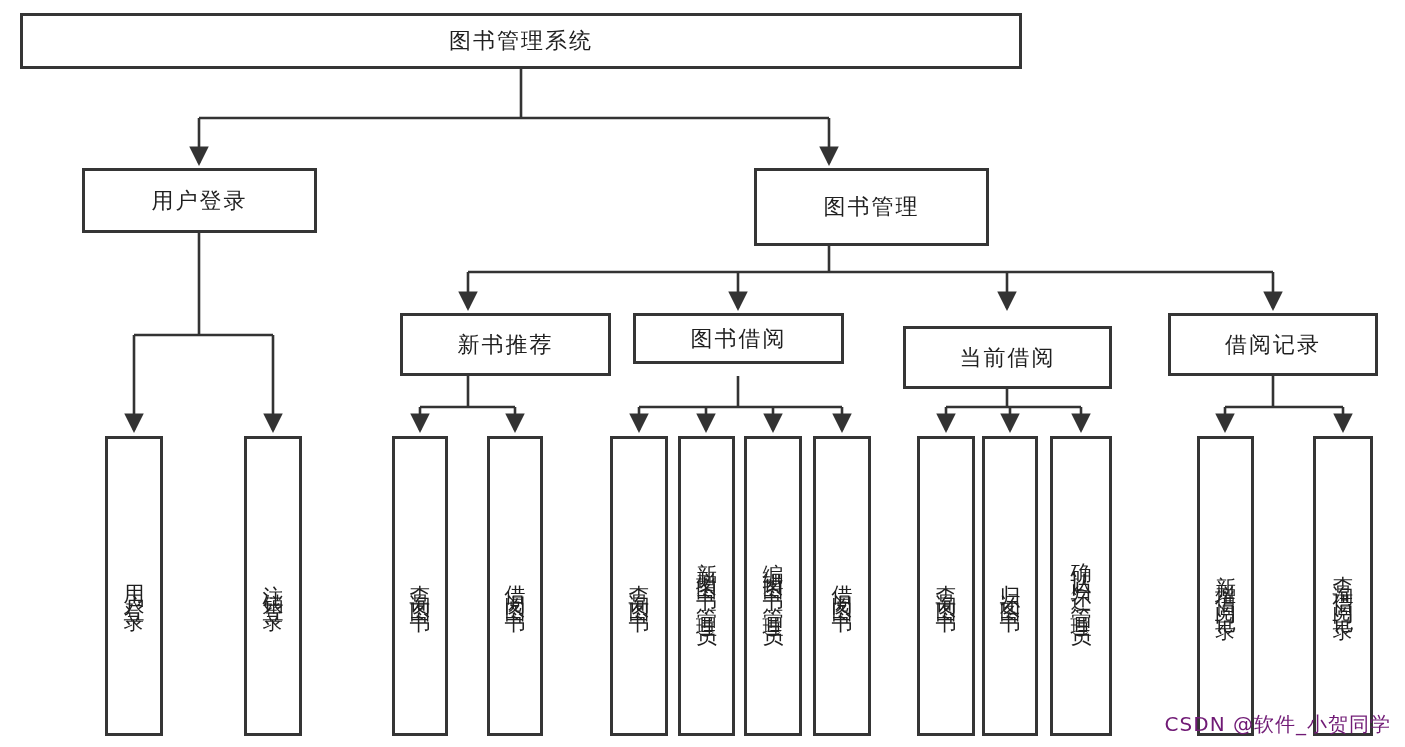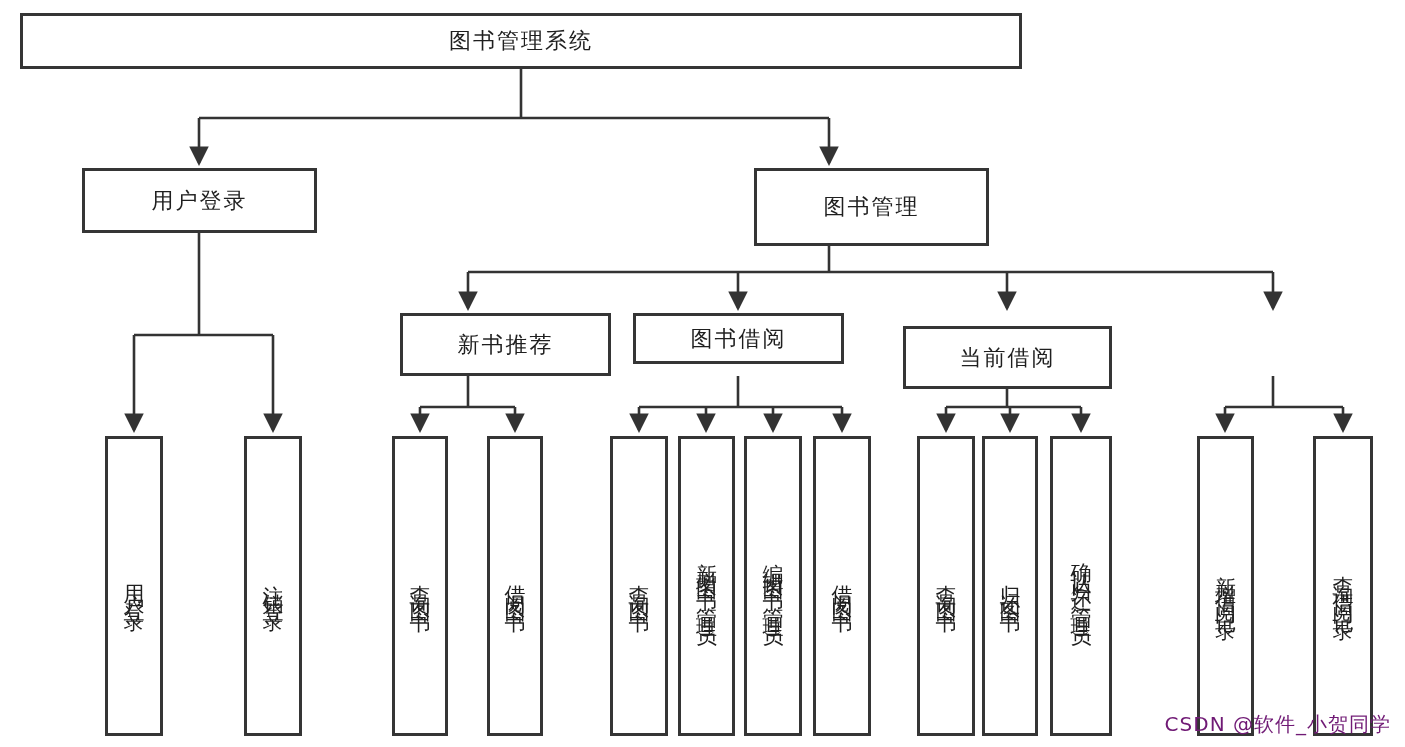--- a/index.html
+++ b/index.html
@@ -129,20 +129,21 @@
   </svg>
 
   <div class="node h n-root">图书管理系统</div>
 
   <div class="node h n-user-login">用户登录</div>
   <div class="node h n-book-mgmt">图书管理</div>
 
   <div class="node h n-new-book">新书推荐</div>
   <div class="node h n-borrow">图书借阅</div>
   <div class="node h n-current">当前借阅</div>
+  <div class="node h n-record">借阅记录</div>
 
   <div class="leaf lf lf-0">
     <span>用户登录</span>
   </div>
   <div class="leaf lf lf-1">
     <span>注销登录</span>
   </div>
   <div class="leaf lf lf-2">
     <span>查询图书</span>
   </div>

